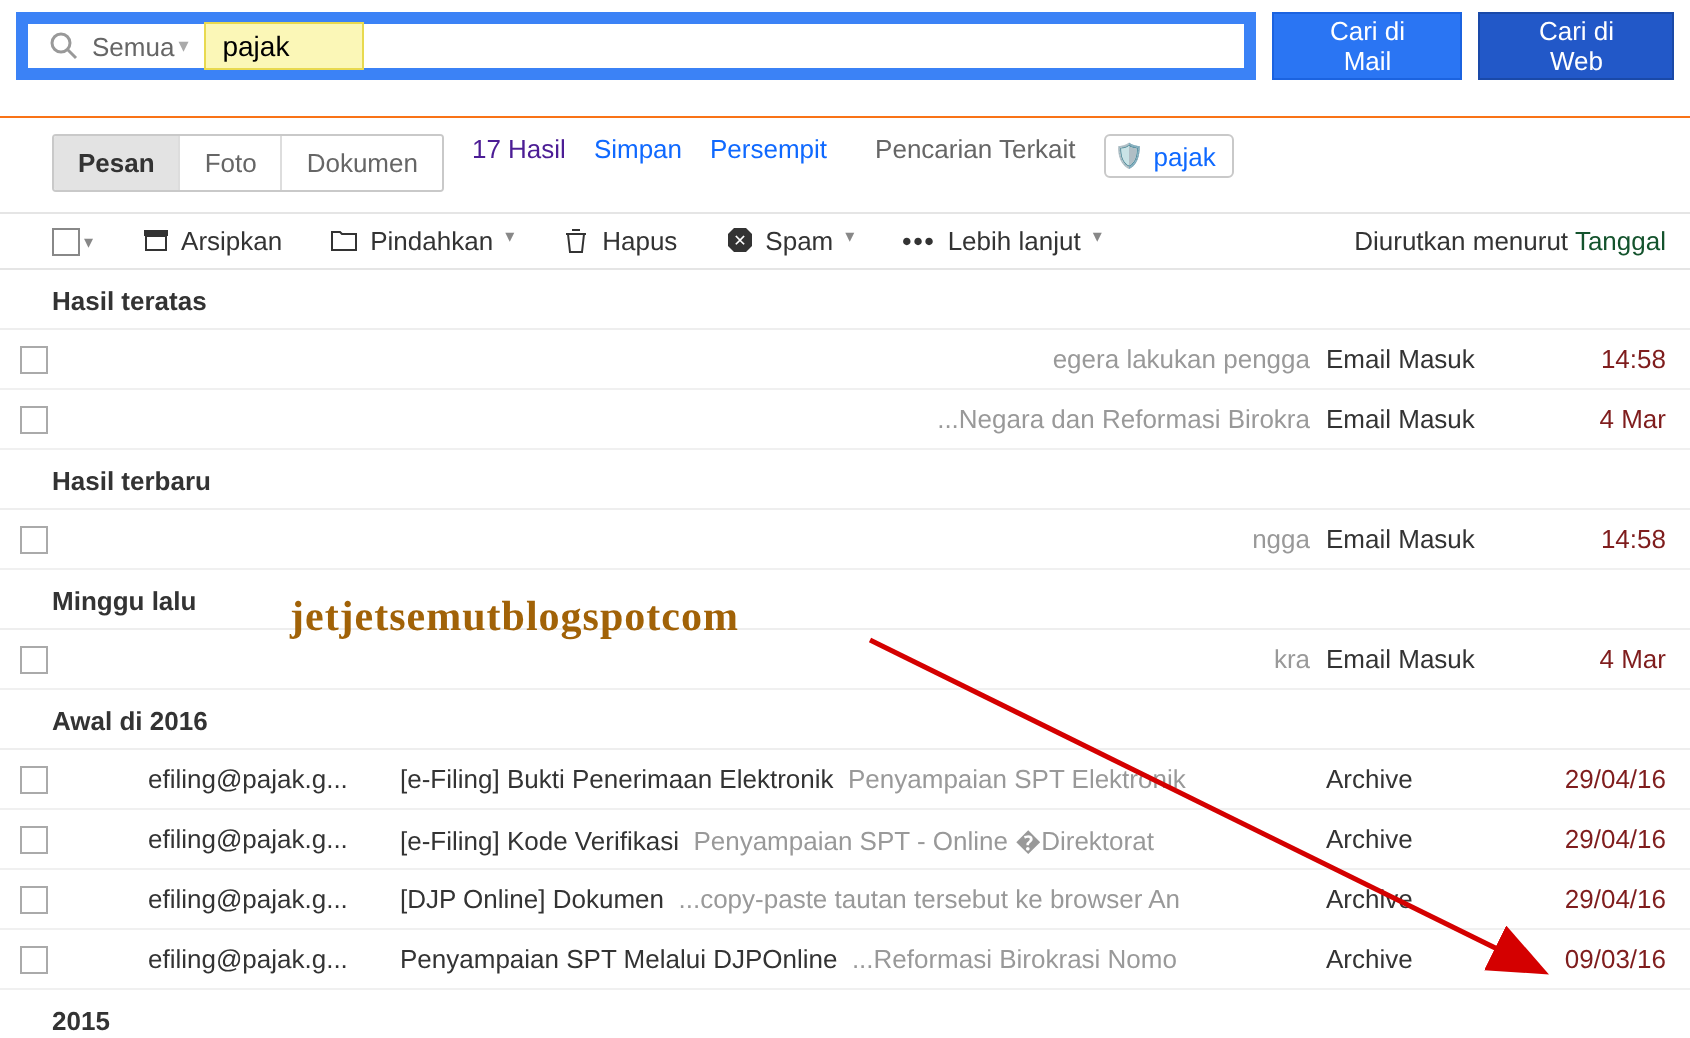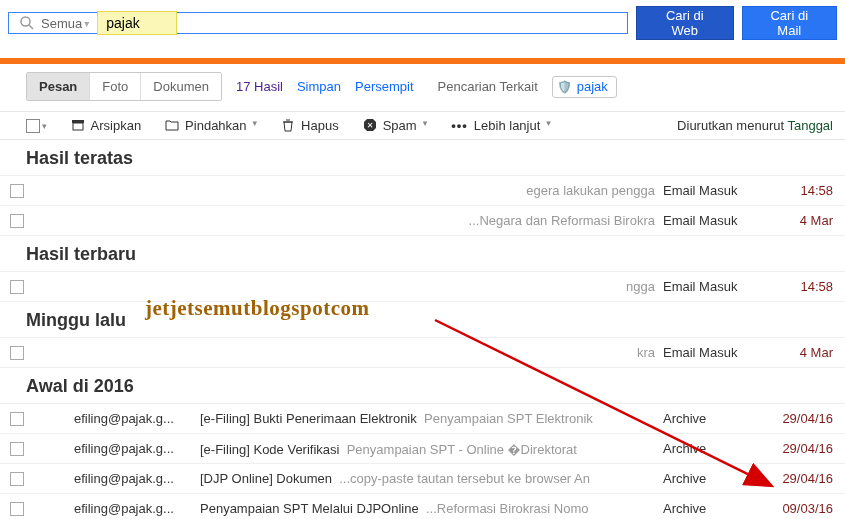--- a/index.html
+++ b/index.html
@@ -1,31 +1,31 @@
 <!DOCTYPE html>
 <html><head>
 <meta charset="utf-8">
 <style>
   * { box-sizing: border-box; margin: 0; padding: 0; font-family: "Helvetica Neue", Arial, sans-serif; }
   body { width: 845px; height: 519px; background: #fff; position: relative; overflow: hidden; font-size: 13px; color: #333; }
 
   
   .search-row { display: flex; align-items: center; padding: 6px 8px 10px 8px; }
-  .search-box { flex: 0 0 620px; height: 22px; border: 1px solid #3b82f6; display: flex; align-items: center; background: #fff; }
+  .search-box { flex: 0 0 620px; height: 34px; border: 6px solid #3b82f6; display: flex; align-items: center; background: #fff; }
   .search-box .mag { width: 16px; height: 16px; margin: 0 6px 0 10px; color: #888; }
   .search-scope { color: #666; font-size: 13px; padding-right: 4px; cursor: pointer; display: flex; align-items: center; }
   .search-scope .chev { margin-left: 2px; color: #aaa; font-size: 10px; }
   .search-input-wrap { background: #fbf7b7; border: 1px solid #e8d94f; padding: 3px 8px; margin-left: 4px; min-width: 80px; }
   .search-input { border: none; outline: none; background: transparent; font-size: 14px; color: #000; width: 60px; }
   .btn-blue { height: 34px; padding: 0 22px; background: #2d6cdf; color: #fff; border: 1px solid #1f59c4; font-size: 13px; margin-left: 8px; cursor: pointer; }
   .btn-blue.primary { background: #2a75f3; border-color: #1b63e0; }
   .btn-blue.web { background: #2258c8; border-color: #1a49a8; }
 
   
-  .filter-row { display: flex; align-items: center; padding: 8px 10px 10px 26px; gap: 14px; font-size: 13px; border-top: 6px solid #f97316; margin-top: 8px; }
+  .filter-row { display: flex; align-items: flex-start; padding: 8px 10px 10px 26px; gap: 14px; font-size: 13px; border-top: 1px solid #f97316; margin-top: 8px; }
   .tabs { display: flex; border: 1px solid #c9c9c9; border-radius: 2px; overflow: hidden; }
   .tab { padding: 6px 12px; background: #fff; color: #666; cursor: pointer; border-right: 1px solid #ddd; }
   .tab:last-child { border-right: none; }
   .tab.active { background: #e3e3e3; color: #333; font-weight: bold; }
   .count { color: #4c1d95; }
   .link { color: #0f69ff; cursor: pointer; }
   .muted { color: #666; }
   .pajak-chip { display: flex; align-items: center; border: 1px solid #c9c9c9; border-radius: 3px; padding: 2px 8px 2px 4px; cursor: pointer; }
   .pajak-chip .icon { width: 16px; height: 16px; margin-right: 4px; display: flex; align-items: center; justify-content: center; font-size: 12px; }
   .pajak-chip span.lbl { color: #0f69ff; }
@@ -35,21 +35,21 @@
   .toolbar .cb-wrap { display: flex; align-items: center; gap: 2px; }
   .toolbar .cb { width: 14px; height: 14px; border: 1px solid #888; background: #fff; cursor: pointer; }
   .toolbar .chev-s { font-size: 9px; color: #888; cursor: pointer; }
   .t-item { display: flex; align-items: flex-start; gap: 6px; color: #333; cursor: pointer; }
   .t-icon { width: 14px; height: 14px; display: inline-block; }
   .toolbar .sort { margin-left: auto; color: #333; }
   .toolbar .sort .link { color: #14532d; }
 
   
   .list { }
-  .section-hdr { padding: 8px 12px 6px 26px; font-weight: bold; color: #333; border-bottom: 1px solid #eee; font-size: 18px; }
+  .section-hdr { padding: 8px 12px 6px 26px; font-weight: bold; color: #333; border-bottom: 1px solid #eee; font-size: 13px; }
   .row { display: flex; align-items: center; padding: 6px 12px 6px 10px; border-bottom: 1px solid #f0f0f0; height: 30px; }
   .row .cb { width: 14px; height: 14px; border: 1px solid #aaa; background: #fff; cursor: pointer; flex: 0 0 14px; }
   .row .from { flex: 0 0 170px; padding-left: 50px; color: #333; white-space: nowrap; overflow: hidden; text-overflow: ellipsis; font-size: 13px; }
   .row .subj { flex: 1 1 auto; color: #333; white-space: nowrap; overflow: hidden; text-overflow: ellipsis; font-size: 13px; padding-left: 6px; }
   .row .subj .snippet { color: #999; }
   .row .folder { flex: 0 0 100px; color: #333; font-size: 13px; }
   .row .date { flex: 0 0 70px; text-align: right; color: #7f1d1d; font-size: 13px; }
   .row .subj.right-only { color: #999; text-align: right; padding-right: 8px; }
 
   
@@ -68,22 +68,22 @@
         <line x1="10" y1="10" x2="14" y2="14" stroke="#999" stroke-width="1.5"></line>
       </svg>
     <div class="search-scope">
       <span>Semua</span>
       <span class="chev">▾</span>
     </div>
     <div class="search-input-wrap">
       <input class="search-input" value="pajak" style="">
     </div>
   </div>
+  <button class="btn-blue primary">Cari di Mail</button>
   <button class="btn-blue web">Cari di Web</button>
-  <button class="btn-blue primary">Cari di Mail</button>
 </div>
 
 <div class="filter-row">
   <div class="tabs">
     <div class="tab active">Pesan</div>
     <div class="tab">Foto</div>
     <div class="tab">Dokumen</div>
   </div>
   <span class="count">17 Hasil</span>
   <span class="link">Simpan</span>

